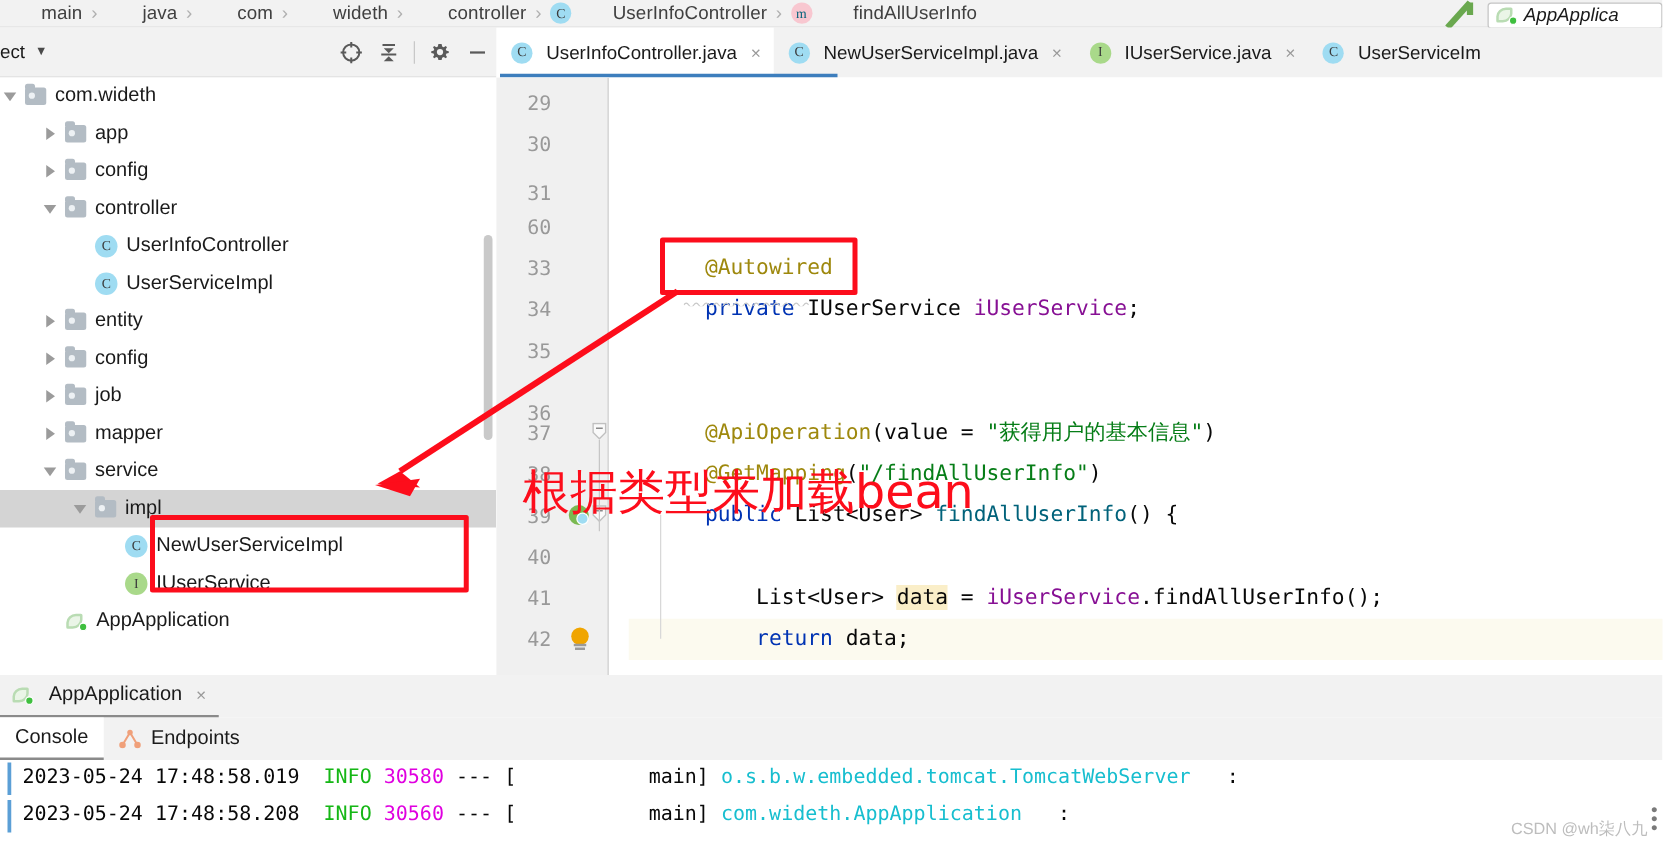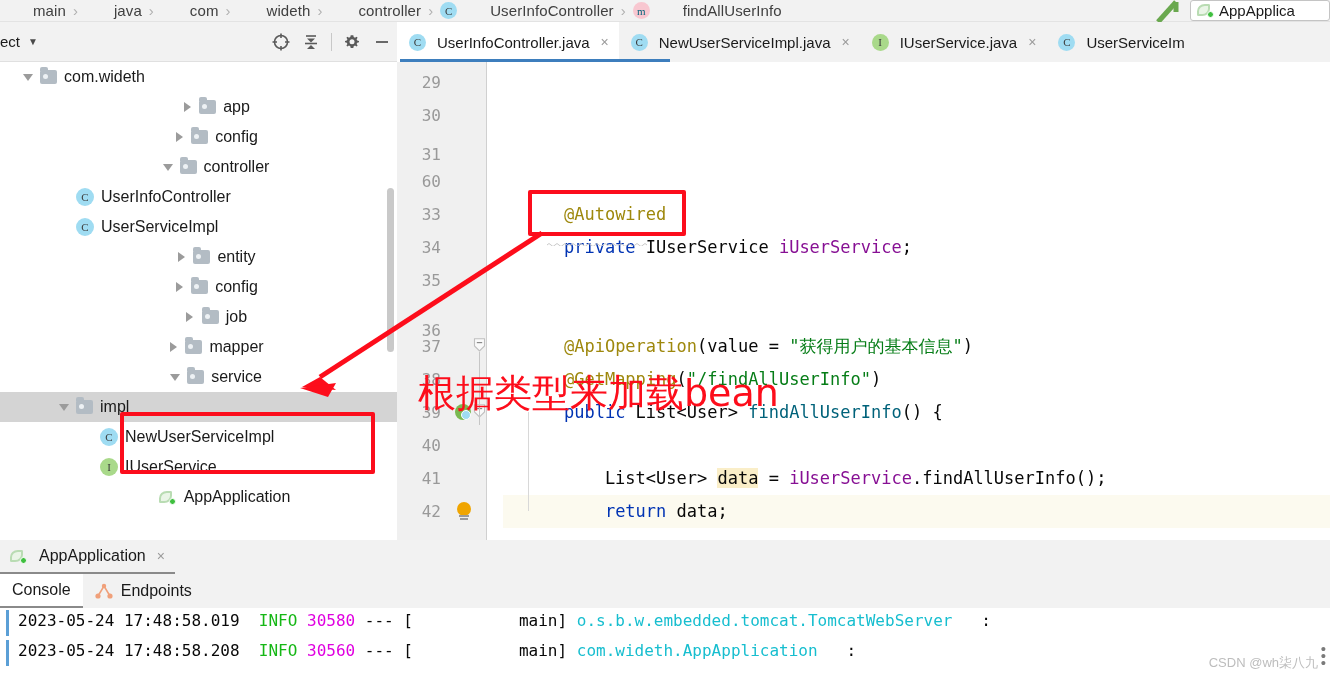--- a/index.html
+++ b/index.html
@@ -30,21 +30,21 @@
     display: inline-flex; align-items: center; justify-content: center;
     font-size: 11px; color: #3b3b3b; margin-right: 4px;
     font-family: "Liberation Serif", serif;
   }
   .cicon.cls { background: #9fdcf2; }
   .cicon.mth { background: #f8c7d0; }
   .cicon.intf { background: #a9d98a; }
 
   .nav-right {
     position: absolute; right: 0; top: 0; height: 24px;
-    display: flex; 
+    display: flex; align-items: center; font-style: italic;
   }
   .run-config {
     height: 21px; min-width: 140px;
     background: #ffffff; border: 1px solid #c4c4c4; border-radius: 3px;
     display: flex; align-items: center; padding: 0 6px;
     margin-right: 0px; overflow: hidden;
   }
   .run-config-label { font-size: 15px; color: #1a1a1a; white-space: nowrap; }
   .spring-ico { position: relative; width: 17px; height: 17px; margin-right: 5px; flex: none; }
   .spring-ico .leaf {
@@ -73,21 +73,21 @@
     cursor: default;
   }
   .tsep { width:1px; height:18px; background:#c8c8c8; margin:0 5px; }
 
   .proj-tree {
     position: absolute; left: 0; top: 62px; width: 397px; height: 478px;
     background: #ffffff; overflow: hidden;
   }
   .trow {
     height: 30px; display: flex; align-items: center;
-    white-space: nowrap; padding-left: 20px;
+    white-space: nowrap; 
   }
   .trow.sel { background: #d4d4d4; }
   .arrow {
     width: 16px; height: 16px; margin-right: 4px; flex:none;
     display: inline-flex; align-items:center; justify-content:center;
   }
   .arrow.none { visibility: hidden; }
   .tri-r { width:0;height:0;border-left:7px solid #9b9b9b;border-top:5px solid transparent;border-bottom:5px solid transparent; }
   .tri-d { width:0;height:0;border-top:7px solid #9b9b9b;border-left:5px solid transparent;border-right:5px solid transparent; }
   .folder {
@@ -105,21 +105,21 @@
   .ficon {
     width:18px; height:18px; border-radius:50%; flex:none;
     display:inline-flex; align-items:center; justify-content:center;
     font-size:11px; color:#3b3b3b; margin-right:7px;
     font-family:"Liberation Serif", serif;
   }
   .ficon.cls { background:#9fdcf2; }
   .ficon.intf { background:#a9d98a; }
   .ficon.spring { background: transparent; }
   .tlabel { font-size:16px; color:#1a1a1a; }
-  .ind1 { padding-left: 32px; justify-content: center; }
+  .ind1 { padding-left: 32px; }
   .ind2 { padding-left: 56px; }
   .ind3 { padding-left: 80px; }
 
   .tree-scroll {
     position:absolute; right:3px; top:126px; width:7px; height:164px;
     background:#c9c9c9; border-radius:4px;
   }
 
   
   .editor-tabs {

